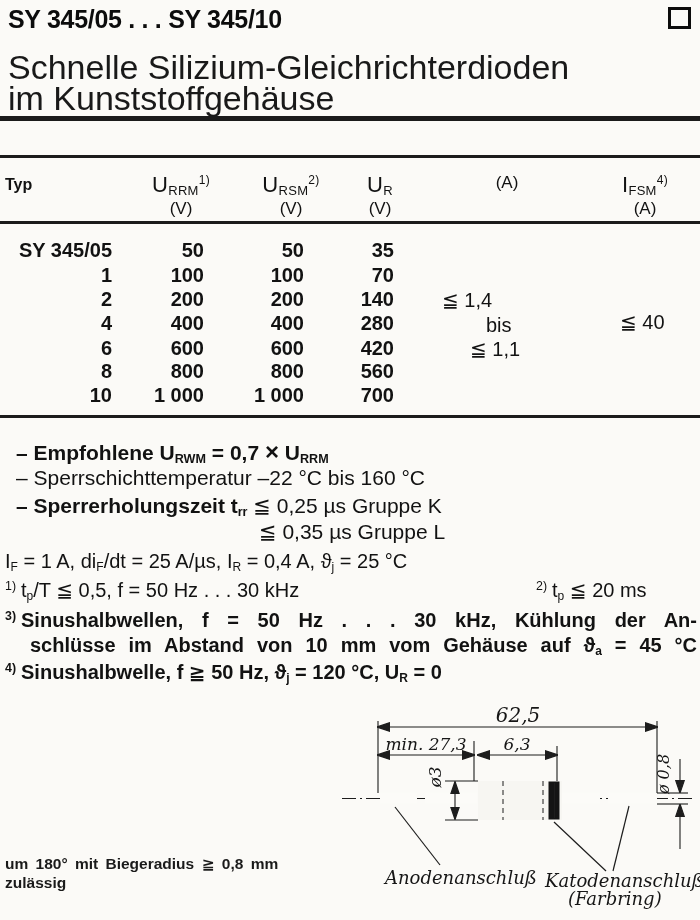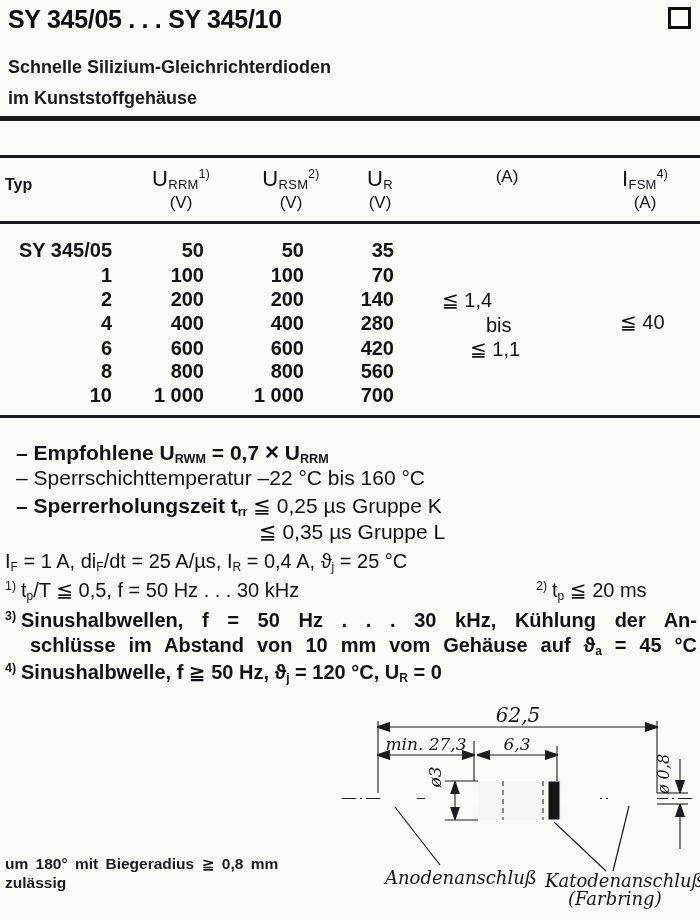--- a/index.html
+++ b/index.html
@@ -5,29 +5,29 @@
   html,body{margin:0;padding:0;background:#e8e8e6;}
   .page{
     position:relative;width:700px;height:920px;margin:0 auto;
     background:#fbfaf7;color:#121212;overflow:hidden;
     font-family:"Liberation Sans","DejaVu Sans",sans-serif;
   }
   .abs{position:absolute;}
   
   .title{left:8px;top:5px;font-size:25px;font-weight:700;letter-spacing:-0.3px;color:#0c0c0c;}
   .corner-box{left:668px;top:7px;width:17px;height:16px;border:3px solid #0c0c0c;background:#fbfaf7;}
-  .subtitle{left:8px;top:52px;font-size:18px;line-height:31px;font-weight:700;color:#191919;}
+  .subtitle{left:8px;top:52px;font-size:34px;line-height:31px;font-weight:400;color:#191919;}
   .rule{left:0;width:700px;background:#1b1b1b;}
   .rule1{top:116px;height:5px;}
   .rule2{top:155px;height:3px;}
   .rule3{top:221px;height:3px;}
   .rule4{top:415px;height:3px;}
   
   .typ-label{left:5px;top:176px;font-size:16px;font-weight:700;}
-  .th{top:166px;width:124px;text-align:center;}
+  .th{top:172px;width:124px;text-align:center;}
   .th-main{font-size:22px;font-weight:400;letter-spacing:0.3px;}
   .th-main sub{font-size:13px;vertical-align:-3px;}
   .th-main sup{font-size:12px;vertical-align:8px;}
   .th-unit{font-size:17px;margin-top:1px;}
   .row{left:0;width:700px;height:24px;}
   .cell{position:absolute;top:0;font-size:20px;font-weight:700;text-align:right;}
   .c-typ{left:0;width:112px;}
   .c-urrm{left:116px;width:88px;}
   .c-ursm{left:216px;width:88px;}
   .c-ur{left:306px;width:88px;}

